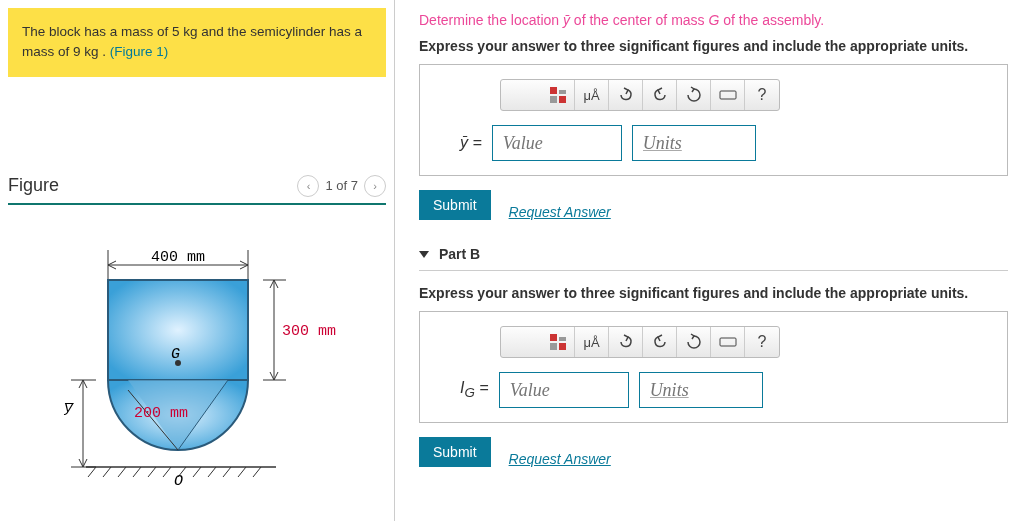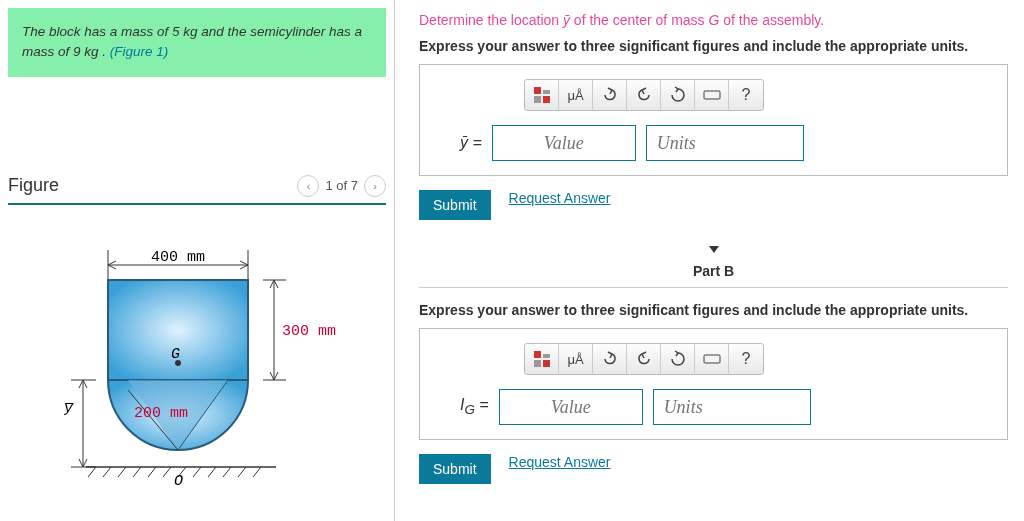--- a/index.html
+++ b/index.html
@@ -1,44 +1,44 @@
 <!DOCTYPE html>
 <html><head>
 <meta charset="utf-8">
 <style>
   * { box-sizing: border-box; margin: 0; padding: 0; }
   body { font-family: Arial, Helvetica, sans-serif; font-size: 14px; color: #333; background: #fff; }
   .page { display: flex; width: 1024px; height: 521px; }
   .left { width: 395px; border-right: 1px solid #ccc; }
   .right { flex: 1; padding: 0 16px 16px 24px; overflow: hidden; }
-  .problem-box { background: #86efac; padding: 14px 14px; margin: 8px; font-size: 13.5px; line-height: 1.5; font-style: italic; }
+  .problem-box { background: #fde047; padding: 14px 14px; margin: 8px; font-size: 13.5px; line-height: 1.5; }
   .problem-link { color: #007a99; cursor: pointer; }
   .figure-section { padding: 0 8px; }
   .figure-hdr { display: flex; align-items: center; justify-content: space-between; border-bottom: 2px solid #0f766e; padding: 6px 0; margin-top: 92px; }
   .figure-title { font-size: 18px; color: #333; }
   .fig-nav { display: flex; align-items: center; gap: 6px; font-size: 13px; color: #555; }
   .circ-btn { width: 22px; height: 22px; border: 1px solid #ccc; border-radius: 50%; display: inline-flex; align-items: center; justify-content: center; color: #888; background: #fff; cursor: pointer; font-size: 11px; }
   .figure-img { padding: 10px 8px 0 8px; font-family: Liberation Mono, monospace; }
   .prompt { font-size: 14px; color: #ec4899; margin: 6px 0 10px; }
   .prompt .mi { font-style: italic; }
   .instr { font-weight: bold; font-size: 14px; margin-bottom: 10px; }
   .answer-box { border: 1px solid #bbb; padding: 14px 14px 14px 40px; margin-bottom: 14px; }
-  .toolbar { display: inline-flex; align-items: center; border: 1px solid #bbb; border-radius: 3px; overflow: hidden; margin-left: 64px; margin-bottom: 14px; background: linear-gradient(#fdfdfd,#e8e8e8); }
+  .toolbar { display: inline-flex; align-items: center; border: 1px solid #bbb; border-radius: 3px; overflow: hidden; margin-left: 40px; margin-bottom: 14px; background: linear-gradient(#fdfdfd,#e8e8e8); padding-left: 40px; }
   .tool { width: 34px; height: 30px; display: inline-flex; align-items: center; justify-content: center; border-right: 1px solid #ccc; cursor: pointer; color: #444; }
   .tool:last-child { border-right: none; }
   .tool svg { width: 18px; height: 18px; }
   .ans-row { display: flex; align-items: center; gap: 10px; }
   .ans-label { font-style: italic; font-size: 16px; }
   .ans-input { height: 36px; border: 1px solid #0a7a9a; font-size: 18px; font-style: italic; color: #aaa; padding: 0 10px; font-family: serif; }
-  .ans-input.value { width: 144px; text-align: center; }
-  .ans-input.units { width: 158px; }
-  .actionbar { display: flex; align-items: flex-start; gap: 18px; margin-top: 0; }
+  .ans-input.value { width: 130px; }
+  .ans-input.units { width: 124px; text-decoration: underline; }
+  .actionbar { display: flex; align-items: flex-end; gap: 18px; margin-top: 0; }
   .btn-submit { background: #0a7a9a; color: #fff; border: none; padding: 7px 14px; font-size: 14px; cursor: pointer; }
-  .link { color: #0a7a9a; text-decoration: underline; font-size: 14px; cursor: pointer; }
-  .part-hdr { display: flex; align-items: center; gap: 10px; border-bottom: 1px solid #ccc; padding: 8px 0; margin: 18px 0 14px; font-weight: bold; flex-direction: column; }
+  .link { color: #0a7a9a; text-decoration: underline; font-size: 14px; cursor: pointer; font-style: italic; }
+  .part-hdr { display: flex; align-items: center; gap: 10px; border-bottom: 1px solid #ccc; padding: 8px 0; margin: 18px 0 14px; font-weight: bold; }
   .dd { width: 0; height: 0; border-left: 5px solid transparent; border-right: 5px solid transparent; border-top: 7px solid #333; }
   .sp { height: 6px; }
 </style>
 </head>
 <body>
 
 <div class="page">
   <div class="left">
     <div class="problem-box">
       <span>The block has a mass of 5  </span><span>kg</span><span> and the semicylinder has a mass of 9  </span><span>kg</span><span> . </span><span class="problem-link">(Figure 1)</span>

